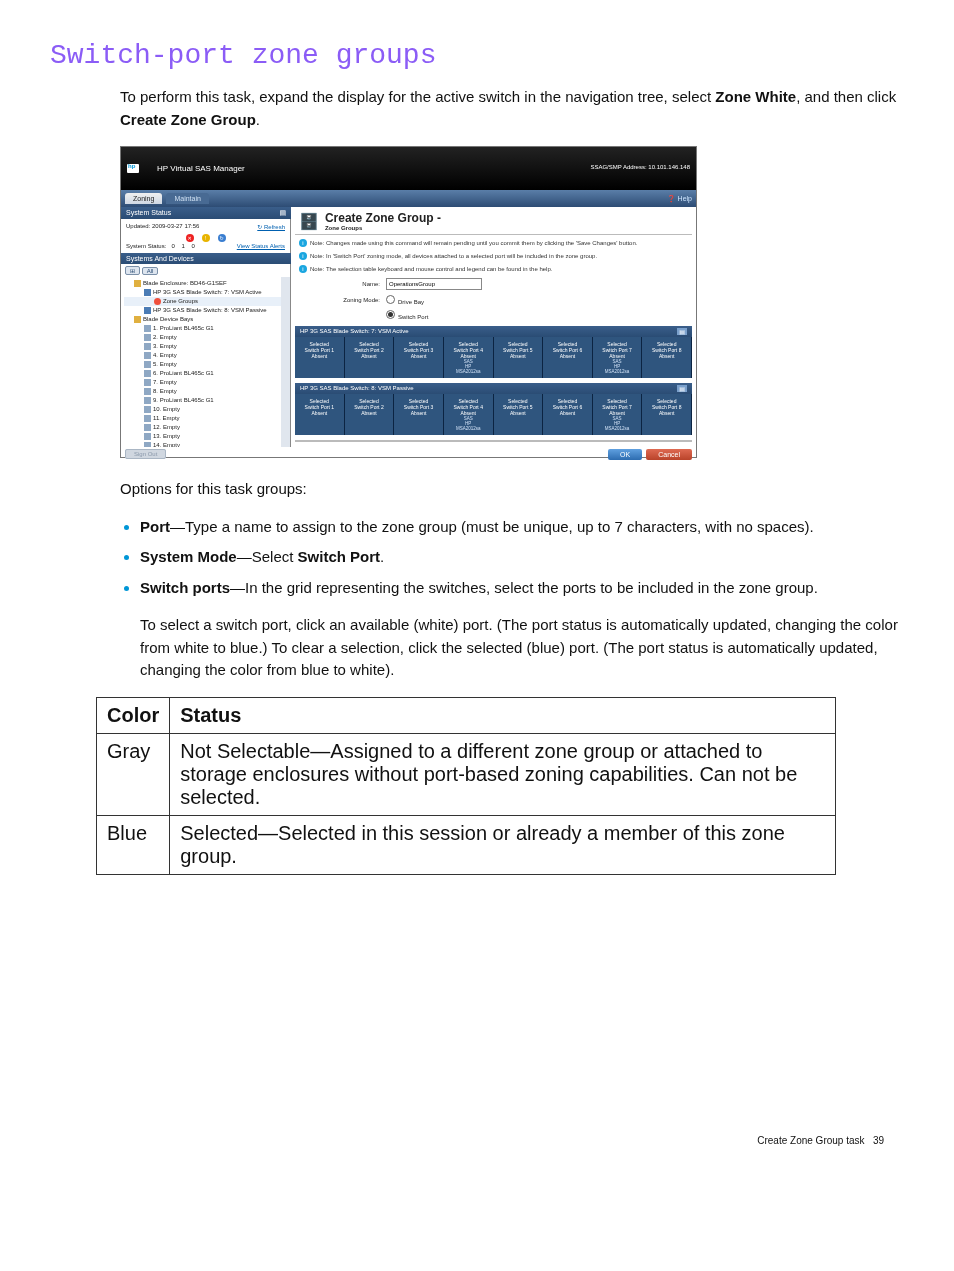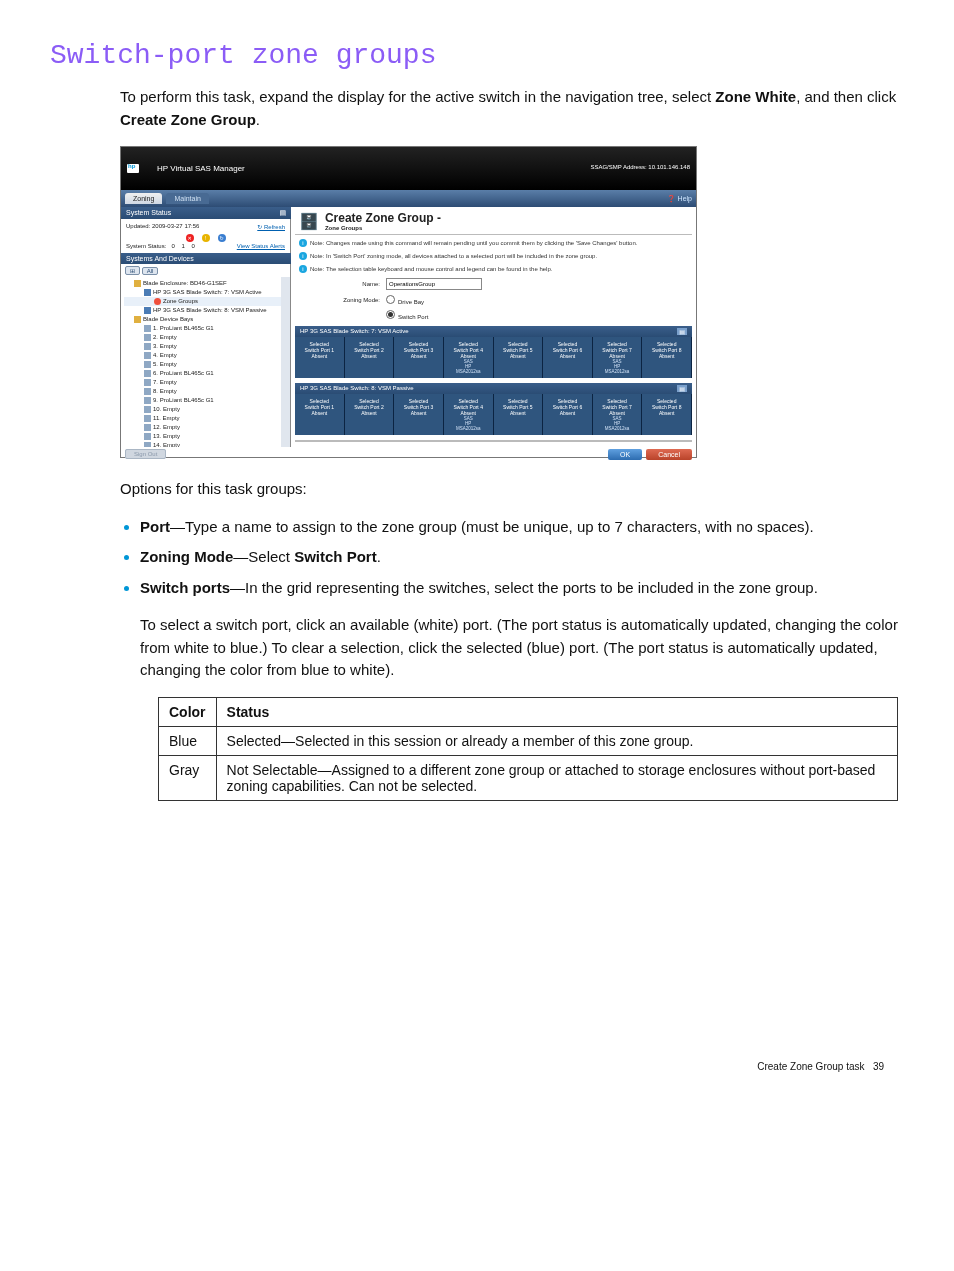--- a/index.html
+++ b/index.html
@@ -41,22 +41,22 @@
   ul.opts li::marker { color: #0096d6; }
   .post-list {
     margin-left: 90px;
     font-size: 15px;
     line-height: 1.5;
     margin-bottom: 15px;
   }
   table.colors {
     border-collapse: collapse;
     width: 740px;
-    margin-left: 108px;
-    font-size: 14px;
+    margin-left: 46px;
+    font-size: 20px;
   }
   table.colors th, table.colors td {
     border: 1px solid #333;
     padding: 6px 10px;
     text-align: left;
     vertical-align: top;
   }
   table.colors th { font-weight: bold; }
   .footer {
     position: relative;
@@ -387,37 +387,37 @@
         <span class="btn cancel">Cancel</span>
       </div>
     </div>
   </div>
   <div class="footer-btn"><span class="btn-disabled">Sign Out</span></div>
 </div>
 
 <p class="options-intro">Options for this task groups:</p>
 <ul class="opts">
   <li><b>Port</b><span>—Type a name to assign to the zone group (must be unique, up to 7 characters, with no spaces).</span></li>
-  <li><b>Zoning Mode</b><span>—Select </span><b>Switch Port</b><span>.</span></li>
+  <li><b>System Mode</b><span>—Select </span><b>Switch Port</b><span>.</span></li>
   <li><b>Switch ports</b><span>—In the grid representing the switches, select the ports to be included in the zone group.</span></li>
 </ul>
 <p class="post-list">To select a switch port, click an available (white) port. (The port status is automatically updated, changing the color from white to blue.) To clear a selection, click the selected (blue) port. (The port status is automatically updated, changing the color from blue to white).</p>
 
 <table class="colors">
   <tbody>
       <tr>
         <th>Color</th>
         <th>Status</th>
       </tr>
   <tr>
+        <td>Gray</td>
+        <td>Not Selectable—Assigned to a different zone group or attached to storage enclosures without port-based zoning capabilities. Can not be selected.</td>
+      </tr>
+  <tr>
         <td>Blue</td>
         <td>Selected—Selected in this session or already a member of this zone group.</td>
       </tr>
-  <tr>
-        <td>Gray</td>
-        <td>Not Selectable—Assigned to a different zone group or attached to storage enclosures without port-based zoning capabilities. Can not be selected.</td>
-      </tr>
 </tbody>
   </table>
 
 <div class="footer">
   <span>Create Zone Group task</span>&nbsp;&nbsp;&nbsp;<span>39</span>
 </div>
 
 </body></html>

